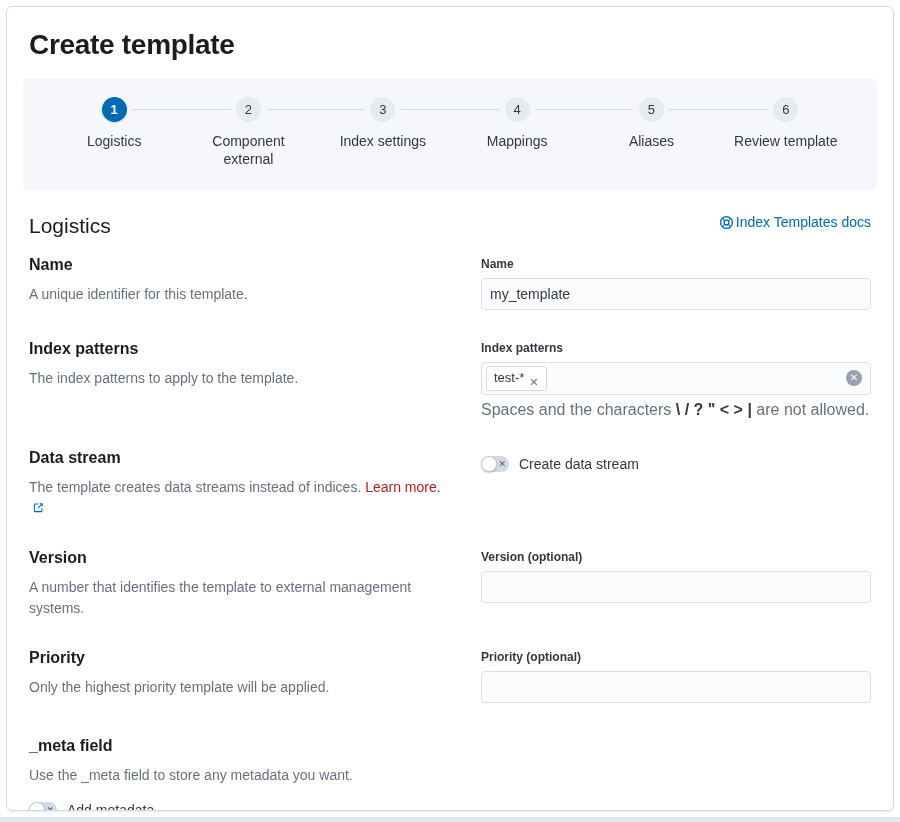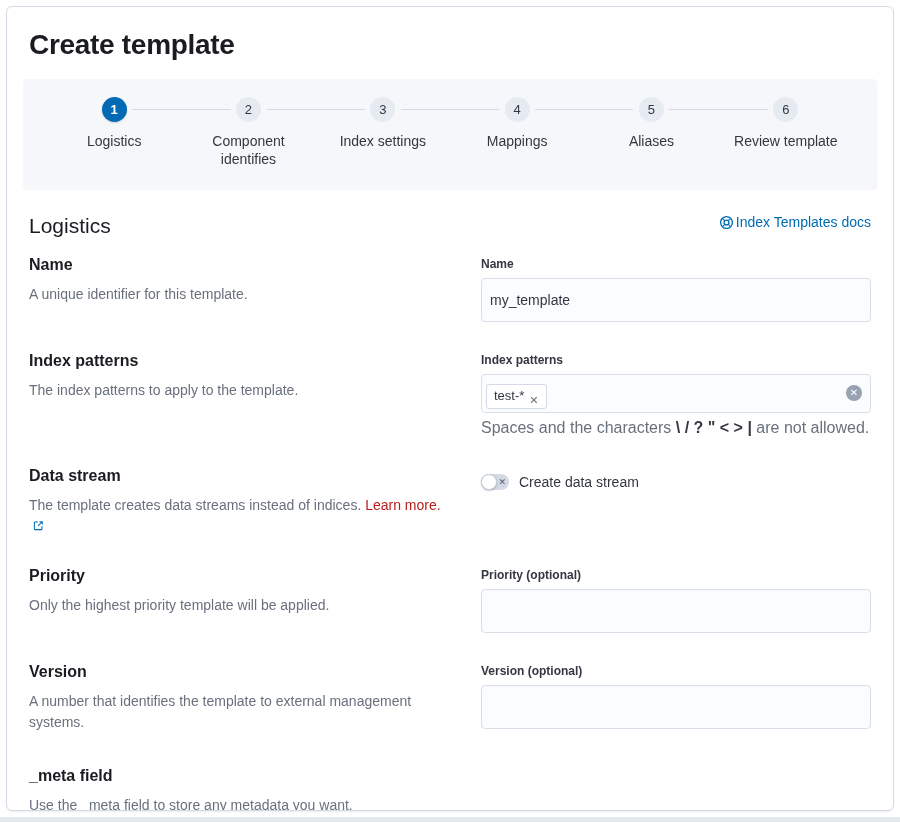--- a/index.html
+++ b/index.html
@@ -58,36 +58,36 @@
   
   .form-area { margin: 0 6px; }
   .form-row { display: flex; gap: 22px; padding: 16px 0 14px; }
   .row-left { width: 430px; flex: none; }
   .row-title { font-size: 16px; font-weight: 600; color: #1a1c21; margin-bottom: 10px; }
   .row-desc { font-size: 14px; color: #69707D; line-height: 1.5; }
   .row-desc a { color: #b91c1c; text-decoration: none; cursor: pointer; }
   .row-right { flex: 1; min-width: 0; padding-top: 1px; }
   .field-label { display: block; font-size: 12px; font-weight: 700; color: #343741; margin-bottom: 7px; }
   .text-input {
-    width: 100%; height: 44px; padding: 0 8px;
+    width: 100%; height: 32px; padding: 0 8px;
     font-family: "Liberation Sans", sans-serif;
     font-size: 14px; color: #343741;
     background: #fbfcfd; border: 1px solid #d9dfe9; border-radius: 4px;
     outline: none;
   }
   
   .combo {
     position: relative; width: 100%; min-height: 32px;
     background: #fbfcfd; border: 1px solid #d9dfe9; border-radius: 4px;
     padding: 3px 30px 3px 4px; display: flex; align-items: center; cursor: text;
   }
   .pill {
     display: inline-flex; align-items: flex-end; gap: 5px;
     background: #ffffff; border: 1px solid #d3dae6; border-radius: 3px;
-    padding: 2px 7px; font-size: 13px; color: #343741; line-height: 1.4; margin-top: 6px;
+    padding: 2px 7px; font-size: 13px; color: #343741; line-height: 1.4;
   }
   .pill-x { color: #69707D; font-size: 11px; cursor: pointer; line-height: 1; }
   .combo-clear {
     position: absolute; right: 8px; top: 50%; transform: translateY(-50%);
     width: 16px; height: 16px; border-radius: 50%;
     background: #98A2B3; color: #ffffff; font-size: 10px; line-height: 1;
     display: flex; align-items: center; justify-content: center; cursor: pointer;
     border: none;
   }
   .help-text { font-size: 16px; color: #69707D; margin-top: 6px; }
@@ -119,21 +119,21 @@
 
   <h1 class="page-title">Create template</h1>
 
   <div class="stepper">
     <div class="step active">
       <div class="step-circle">1</div>
       <div class="step-label">Logistics</div>
     </div>
     <div class="step">
       <div class="step-circle">2</div>
-      <div class="step-label">Component identifies</div>
+      <div class="step-label">Component external</div>
     </div>
     <div class="step">
       <div class="step-circle">3</div>
       <div class="step-label">Index settings</div>
     </div>
     <div class="step">
       <div class="step-circle">4</div>
       <div class="step-label">Mappings</div>
     </div>
     <div class="step">
@@ -212,36 +212,36 @@
             <span class="knob"></span>
             <span class="off-x">✕</span>
           </button>
           <span>Create data stream</span>
         </div>
       </div>
     </div>
 
     <div class="form-row">
       <div class="row-left">
+        <div class="row-title">Version</div>
+        <div class="row-desc">A number that identifies the template to external management systems.</div>
+      </div>
+      <div class="row-right">
+        <label class="field-label">Version (optional)</label>
+        <input class="text-input" type="text" value="" style="">
+      </div>
+    </div>
+
+    <div class="form-row">
+      <div class="row-left">
         <div class="row-title">Priority</div>
         <div class="row-desc">Only the highest priority template will be applied.</div>
       </div>
       <div class="row-right">
         <label class="field-label">Priority (optional)</label>
-        <input class="text-input" type="text" value="" style="">
-      </div>
-    </div>
-
-    <div class="form-row">
-      <div class="row-left">
-        <div class="row-title">Version</div>
-        <div class="row-desc">A number that identifies the template to external management systems.</div>
-      </div>
-      <div class="row-right">
-        <label class="field-label">Version (optional)</label>
         <input class="text-input" type="text" value="" style="">
       </div>
     </div>
 
   </div>
 
   <div class="meta-section">
     <div class="row-title">_meta field</div>
     <div class="row-desc">Use the _meta field to store any metadata you want.</div>
     <div class="switch-row">

